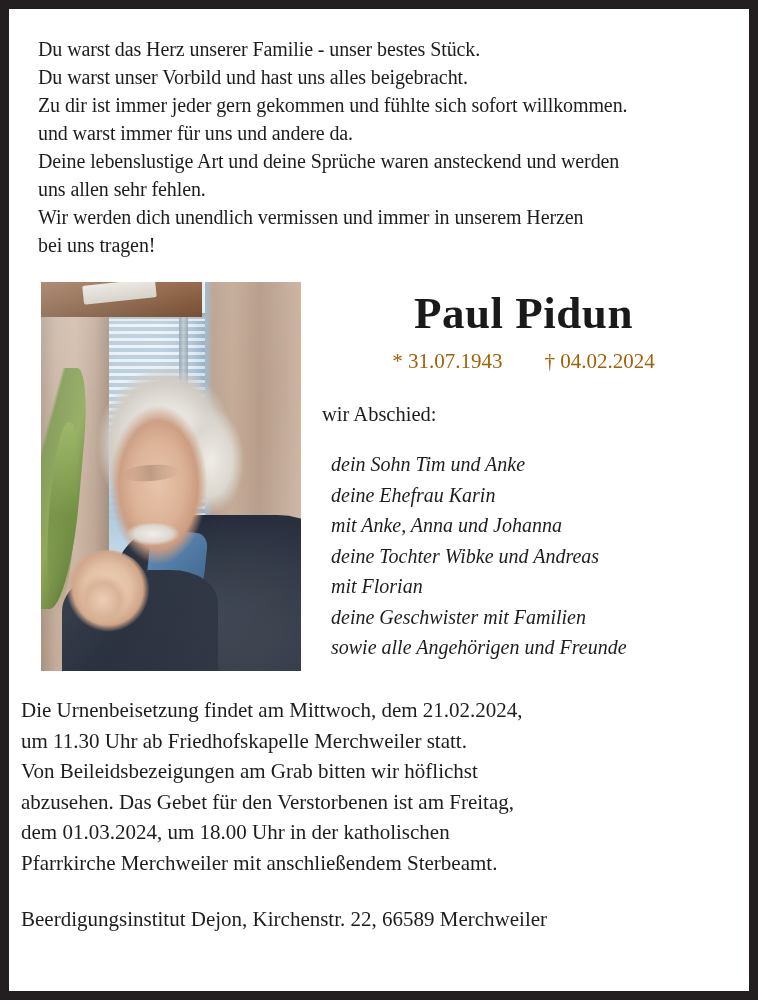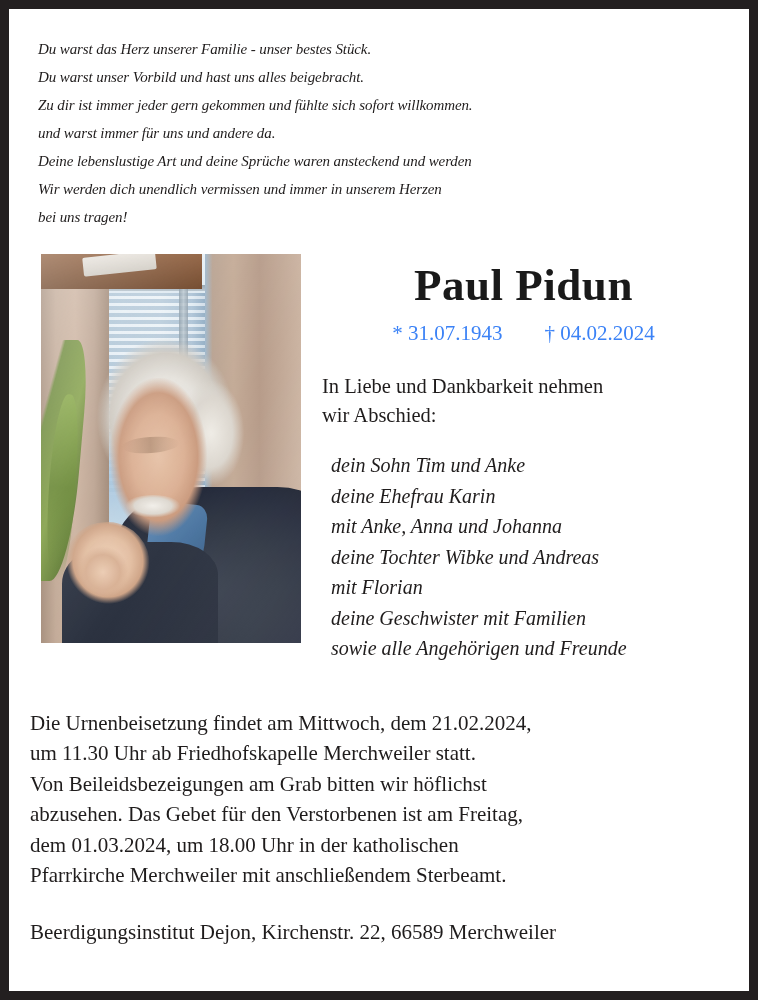--- a/index.html
+++ b/index.html
@@ -32,22 +32,21 @@
     box-sizing: border-box;
     padding: 0;
   }
 
   
   .poem {
     padding: 26px 20px 0 29px;
   }
   .poem-line {
     font-family: "Liberation Serif", serif;
-    font-style: italic;
-    font-size: 15px;
+    font-size: 20px;
     line-height: 28px;
     color: #1f1c1c;
     white-space: nowrap;
     letter-spacing: -0.1px;
   }
 
   
   .middle {
     position: relative;
     margin-top: 23px;
@@ -237,21 +236,21 @@
     margin-top: 4px;
   }
 
   .dates {
     display: flex;
     justify-content: center;
     gap: 42px;
     font-size: 21px;
     line-height: 30px;
     margin-top: 6px;
-    color: #3b82f6;
+    color: #a16207;
   }
   .dates span { white-space: nowrap; }
 
   .farewell {
     margin-top: 24px;
     font-size: 20.5px;
     line-height: 29px;
     color: #1f1c1c;
   }
   .farewell div { white-space: nowrap; }
@@ -261,22 +260,22 @@
     padding-left: 9px;
     font-style: italic;
     font-size: 20px;
     line-height: 30.5px;
     color: #1f1c1c;
   }
   .survivors div { white-space: nowrap; }
 
   
   .bottom {
-    padding: 0 20px 0 21px;
-    margin-top: 44px;
+    padding: 0 20px 0 12px;
+    margin-top: 24px;
   }
   .bottom-line {
     font-size: 21px;
     line-height: 30.5px;
     color: #1f1c1c;
     white-space: nowrap;
   }
   .institute {
     margin-top: 26px;
     font-size: 21px;
@@ -290,20 +289,21 @@
 
 <div class="notice">
   <div class="inner">
 
     <div class="poem">
       <div class="poem-line">Du warst das Herz unserer Familie - unser bestes Stück.</div>
       <div class="poem-line">Du warst unser Vorbild und hast uns alles beigebracht.</div>
       <div class="poem-line">Zu dir ist immer jeder gern gekommen und fühlte sich sofort willkommen.</div>
       <div class="poem-line">und warst immer für uns und andere da.</div>
       <div class="poem-line">Deine lebenslustige Art und deine Sprüche waren ansteckend und werden</div>
+      <div class="poem-line">uns allen sehr fehlen.</div>
       <div class="poem-line">Wir werden dich unendlich vermissen und immer in unserem Herzen</div>
       <div class="poem-line">bei uns tragen!</div>
     </div>
 
     <div class="middle">
 
       <div class="photo-wrap">
         <div class="ph-layer ph-window"></div>
         <div class="ph-layer ph-blinds"></div>
         <div class="ph-layer ph-blinds-top"></div>
@@ -330,21 +330,20 @@
 
       <div class="right-col">
         <div class="deceased-name">Paul Pidun</div>
 
         <div class="dates">
           <span><span>*</span>&nbsp;<span>31.07.1943</span></span>
           <span><span>†</span>&nbsp;<span>04.02.2024</span></span>
         </div>
 
         <div class="farewell">
-          <div>In Liebe und Dankbarkeit nehmen</div>
           <div>wir Abschied:</div>
         </div>
 
         <div class="survivors">
           <div>dein Sohn Tim und Anke</div>
           <div>deine Ehefrau Karin</div>
           <div>mit Anke, Anna und Johanna</div>
           <div>deine Tochter Wibke und Andreas</div>
           <div>mit Florian</div>
           <div>deine Geschwister mit Familien</div>

